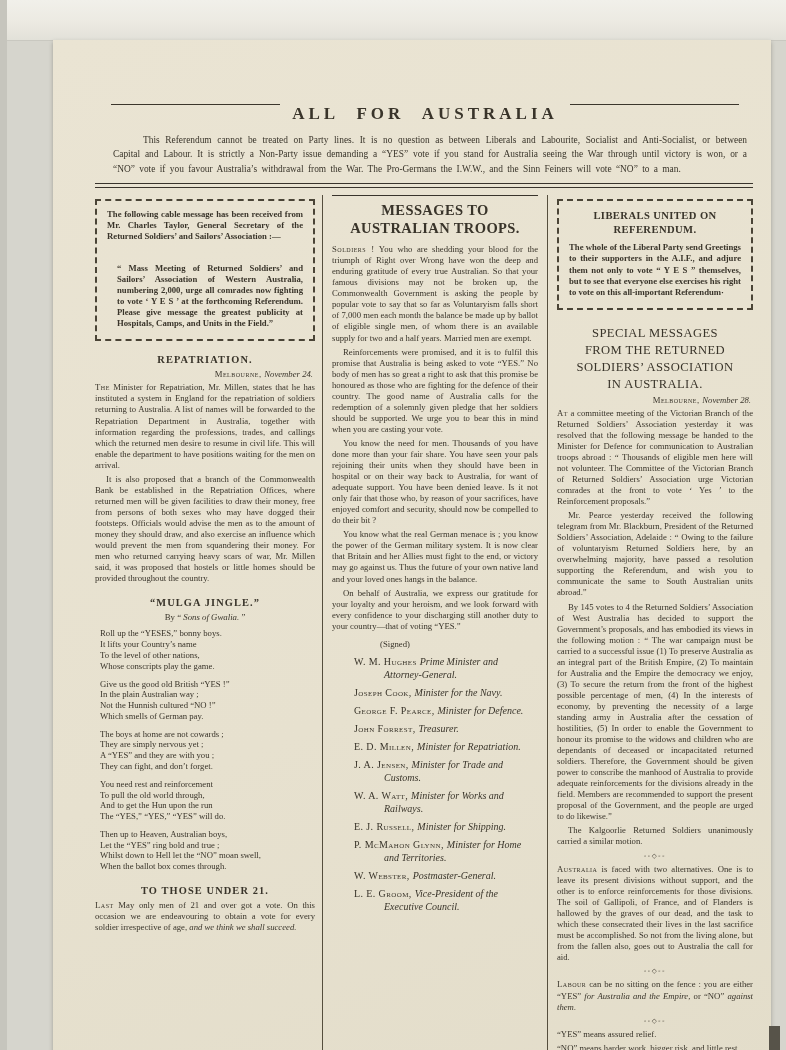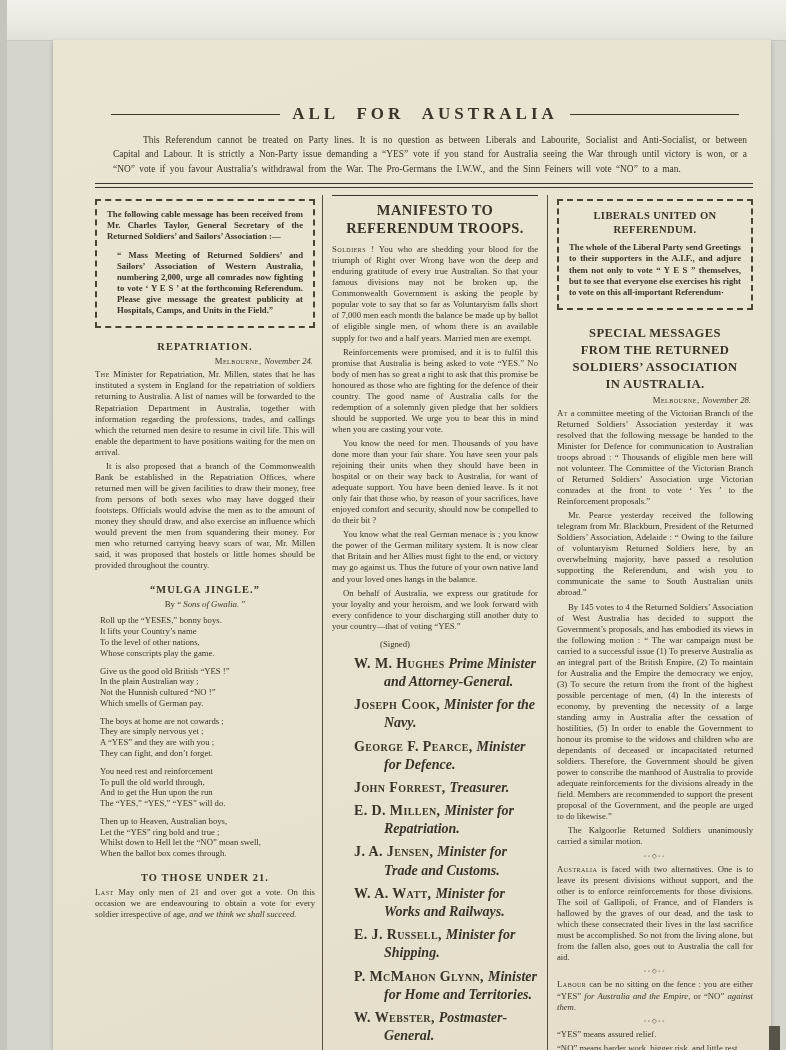--- a/index.html
+++ b/index.html
@@ -16,54 +16,54 @@
   .backing-notch{position:absolute;right:6px;bottom:0;width:11px;height:24px;background:#575349;}
   .paper{
     position:absolute;left:53px;top:40px;width:718px;min-height:978px;
     background:linear-gradient(160deg,#eae4d3 0%,#e7e1cf 60%,#e3ddca 100%);
     box-shadow:0 2px 4px rgba(60,55,40,.35);
     padding:0 0 26px 0;box-sizing:border-box;
   }
   .paper-inner{padding:64px 18px 0 42px;}
 
   
-  .masthead-row{display:flex;align-items:center;gap:12px;margin:0 14px 0 16px;}
+  .masthead-row{display:flex;gap:12px;margin:0 14px 0 16px;}
   .masthead-rule{flex:1;border-top:1.5px solid #3b362c;height:0;}
   .masthead-title{margin:0;font-size:17px;font-weight:bold;letter-spacing:4px;word-spacing:10px;white-space:nowrap;}
   .intro{font-weight:normal;font-size:9.4px;line-height:1.52;text-align:justify;margin:9px 6px 0 18px;text-indent:30px;word-spacing:2px;}
   .header-sep{margin-top:7px;height:3px;border-top:1px solid #39342c;border-bottom:1px solid #39342c;}
 
   
   .columns{display:flex;margin-top:7px;align-items:stretch;}
   .col{font-size:8.7px;line-height:1.27;}
   .col-left{width:220px;padding-right:7px;}
   .col-mid{width:206px;border-left:1px solid #554e3d;border-right:1px solid #554e3d;padding:0 9px;}
   .col-right{flex:1;padding-left:9px;}
 
   .deco-box{border:2px dashed #4a4436;padding:8px 10px 10px;margin-top:4px;}
   .deco-box .box-title{margin:0 0 6px;font-size:10.6px;font-weight:bold;text-align:center;line-height:1.3;letter-spacing:.4px;}
   .deco-box p{margin:0;font-weight:bold;text-align:justify;}
-  .deco-box .box-quote{padding-left:10px;margin-top:8px;}
+  .deco-box .box-quote{padding-left:10px;margin-top:21px;}
 
   .sec-head{font-size:10.4px;font-weight:bold;text-align:center;letter-spacing:1.1px;margin:12px 0 3px;line-height:1.25;}
   .dateline{text-align:right;margin:1px 2px 2px 0;}
   .body-par{margin:0 0 3px;text-align:justify;}
   .indent{text-indent:11px;}
   .byline{text-align:center;font-size:8.8px;margin:1px 0 5px;}
   .stanza{margin:0 0 7px;padding-left:5px;line-height:1.24;}
   .stanza .line{white-space:nowrap;}
 
   .manifesto-head{border-top:1.5px solid #39342c;padding-top:5px;margin-bottom:7px;}
   .manifesto-title{margin:0;font-size:14.5px;font-weight:bold;text-align:center;line-height:1.25;letter-spacing:.4px;}
   .signed-label{margin:7px 0 5px 48px;}
-  .sig{margin:0 0 5px;padding-left:52px;text-indent:-30px;font-size:14px;line-height:1.3;font-weight:bold;}
+  .sig{margin:0 0 5px;padding-left:52px;text-indent:-30px;font-size:10px;line-height:1.3;}
   .sig-name{font-variant:small-caps;letter-spacing:.4px;}
   .sig-title{font-style:italic;}
 
-  .special-head{font-size:12.6px;font-weight:bold;text-align:center;line-height:1.35;letter-spacing:.4px;margin:15px 15px 2px;}
+  .special-head{font-size:12.6px;font-weight:normal;text-align:center;line-height:1.35;letter-spacing:.4px;margin:15px 15px 2px;}
   .ornament{text-align:center;font-size:6.5px;letter-spacing:1.6px;margin:4px 0;}
 
   .run-i{font-style:italic;}
   .run-sc{font-variant:small-caps;letter-spacing:.5px;}
 </style>
 </head>
 <body>
 
 <div class="backing-top"></div>
 <div class="backing-left"></div>
@@ -128,21 +128,21 @@
               <div class="line">When the ballot box comes through.</div>
             </div>
           </div>
 
         <h3 class="sec-head">TO THOSE UNDER 21.</h3>
         <p class="body-par"><span class="run-sc">Last</span><span> May only men of 21 and over got a vote.  On this occasion we are endeavouring to obtain a vote for every soldier irrespective of age, </span><span class="run-i">and we think we shall succeed.</span></p>
       </section>
 
       <section class="col col-mid">
         <div class="manifesto-head">
-          <h2 class="manifesto-title">MANIFESTO TO REFERENDUM TROOPS.</h2>
+          <h2 class="manifesto-title">MESSAGES TO AUSTRALIAN TROOPS.</h2>
         </div>
         <p class="body-par"><span class="run-sc">Soldiers !</span><span>  You who are shedding your blood for the triumph of Right over Wrong have won the deep and enduring gratitude of every true Australian.  So that your famous divisions may not be broken up, the Commonwealth Government is asking the people by popular vote to say that so far as Voluntaryism falls short of 7,000 men each month the balance be made up by ballot of eligible single men, of whom there is an available supply for two and a half years.  Married men are exempt.</span></p>
         <p class="body-par indent">Reinforcements were promised, and it is to fulfil this promise that Australia is being asked to vote “YES.”  No body of men has so great a right to ask that this promise be honoured as those who are fighting for the defence of their country.  The good name of Australia calls for the redemption of a solemnly given pledge that her soldiers should be supported.  We urge you to bear this in mind when you are casting your vote.</p>
         <p class="body-par indent">You know the need for men.  Thousands of you have done more than your fair share.  You have seen your pals rejoining their units when they should have been in hospital or on their way back to Australia, for want of adequate support.  You have been denied leave.  Is it not only fair that those who, by reason of your sacrifices, have enjoyed comfort and security, should now be compelled to do their bit ?</p>
         <p class="body-par indent">You know what the real German menace is ; you know the power of the German military system.  It is now clear that Britain and her Allies must fight to the end, or victory may go against us.  Thus the future of your own native land and your loved ones hangs in the balance.</p>
         <p class="body-par indent">On behalf of Australia, we express our gratitude for your loyalty and your heroism, and we look forward with every confidence to your discharging still another duty to your country—that of voting “YES.”</p>
         <p class="signed-label">(Signed)</p>
         <div>
             <div class="sig"><span class="sig-name">W. M. Hughes </span><span class="sig-title">Prime Minister and Attorney-General.</span></div>
             <div class="sig"><span class="sig-name">Joseph Cook, </span><span class="sig-title">Minister for the Navy.</span></div>

